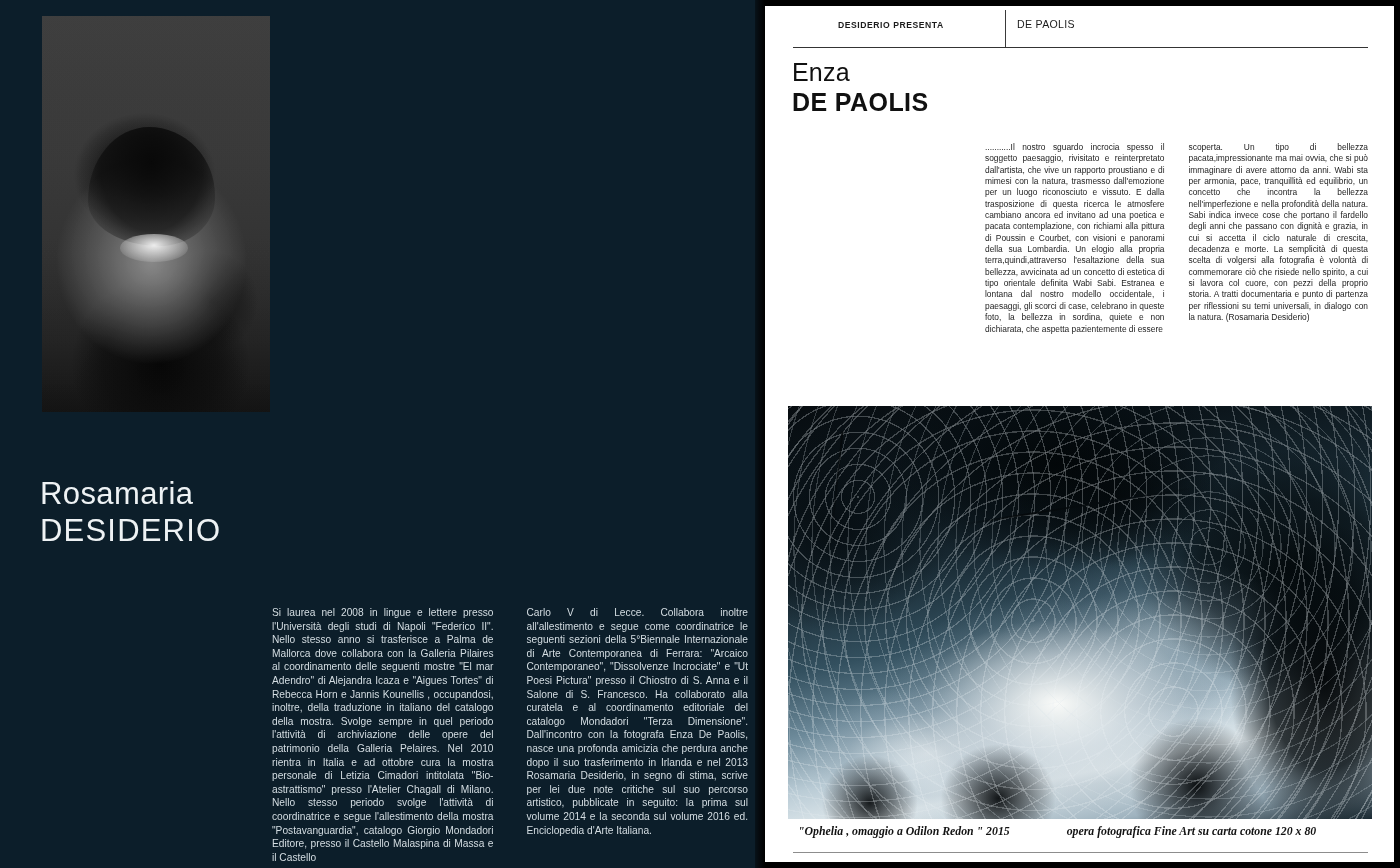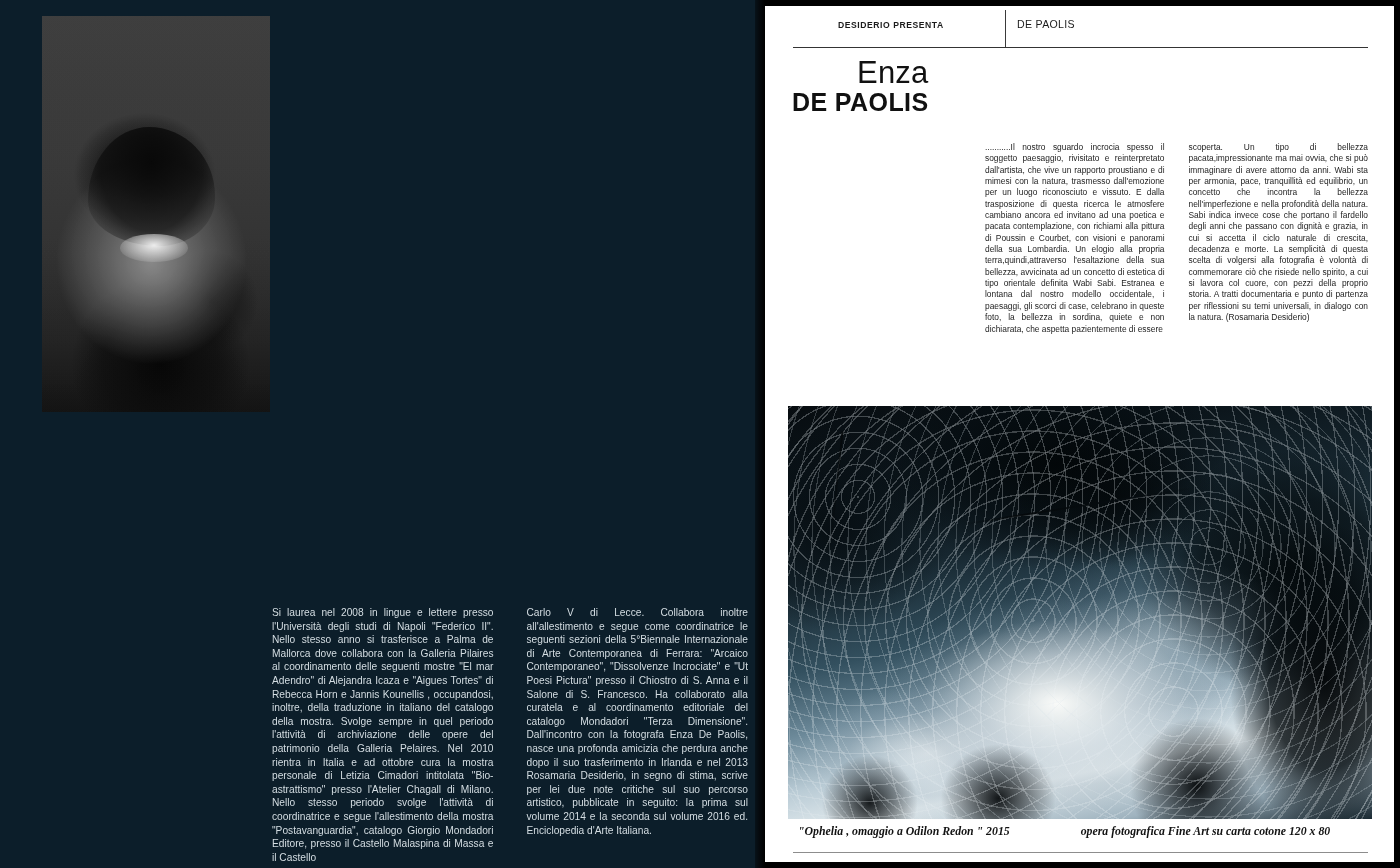--- a/index.html
+++ b/index.html
@@ -150,25 +150,24 @@
     background: #343434;
   }
 
   .rp-title {
     position: absolute;
     left: 27px; top: 52px;
     color: #111111;
   }
   .rp-title .t1 {
     display: block;
-    font-size: 31px;
+    font-size: 25px;
     font-weight: 400;
     line-height: 29px;
     letter-spacing: 0.2px;
-    text-align: right;
   }
   .rp-title .t2 {
     display: block;
     font-size: 25px;
     font-weight: 700;
     line-height: 31px;
     letter-spacing: 0.4px;
   }
 
   .rp-cols {
@@ -245,39 +244,43 @@
     left: 33px; top: 818px;
     width: 575px;
     font-family: "Liberation Serif", serif;
     font-style: italic;
     font-weight: 700;
     font-size: 11.8px;
     color: #131313;
     white-space: nowrap;
   }
   .rp-caption .cap-left { display: inline-block; }
-  .rp-caption .cap-right { display: inline-block; margin-left: 68px; }
+  .rp-caption .cap-right { display: inline-block; margin-left: 54px; }
   .rp-rule-bottom {
     position: absolute;
     left: 28px; top: 846px;
     width: 575px; height: 1px;
     background: #8d8d8d;
   }
 </style>
 </head>
 <body>
 
 <div class="spread">
 
   <div class="page-left">
 
     <div class="portrait-frame">
       <div class="portrait-photo"></div>
     </div>
 
+    <div class="left-title">
+      <span class="line1">Rosamaria</span>
+      <span class="line2">DESIDERIO</span>
+    </div>
 
     <div class="left-cols">
       <div class="col">Si laurea nel 2008 in lingue e lettere presso l'Università degli studi di Napoli "Federico II". Nello stesso anno si trasferisce a Palma de Mallorca dove collabora con la Galleria Pilaires al coordinamento delle seguenti mostre "El mar Adendro" di Alejandra Icaza e "Aigues Tortes" di Rebecca Horn e Jannis Kounellis , occupandosi, inoltre, della traduzione in italiano del catalogo della mostra. Svolge sempre in quel periodo l'attività di archiviazione delle opere del patrimonio della Galleria Pelaires. Nel 2010 rientra in Italia e ad ottobre cura la mostra personale di Letizia Cimadori intitolata "Bio-astrattismo" presso l'Atelier Chagall di Milano. Nello stesso periodo svolge l'attività di coordinatrice e segue l'allestimento della mostra "Postavanguardia", catalogo Giorgio Mondadori Editore, presso il Castello Malaspina di Massa e il Castello</div>
       <div class="col">Carlo V di Lecce. Collabora inoltre all'allestimento e segue come coordinatrice le seguenti sezioni della 5°Biennale Internazionale di Arte Contemporanea di Ferrara: "Arcaico Contemporaneo", "Dissolvenze Incrociate" e "Ut Poesi Pictura" presso il Chiostro di S. Anna e il Salone di S. Francesco. Ha collaborato alla curatela e al coordinamento editoriale del catalogo Mondadori "Terza Dimensione". Dall'incontro con la fotografa Enza De Paolis, nasce una profonda amicizia che perdura anche dopo il suo trasferimento in Irlanda e nel 2013 Rosamaria Desiderio, in segno di stima, scrive per lei due note critiche sul suo percorso artistico, pubblicate in seguito: la prima sul volume 2014 e la seconda sul volume 2016 ed. Enciclopedia d'Arte Italiana.</div>
     </div>
 
   </div>
 
   <div class="gutter"></div>
 

